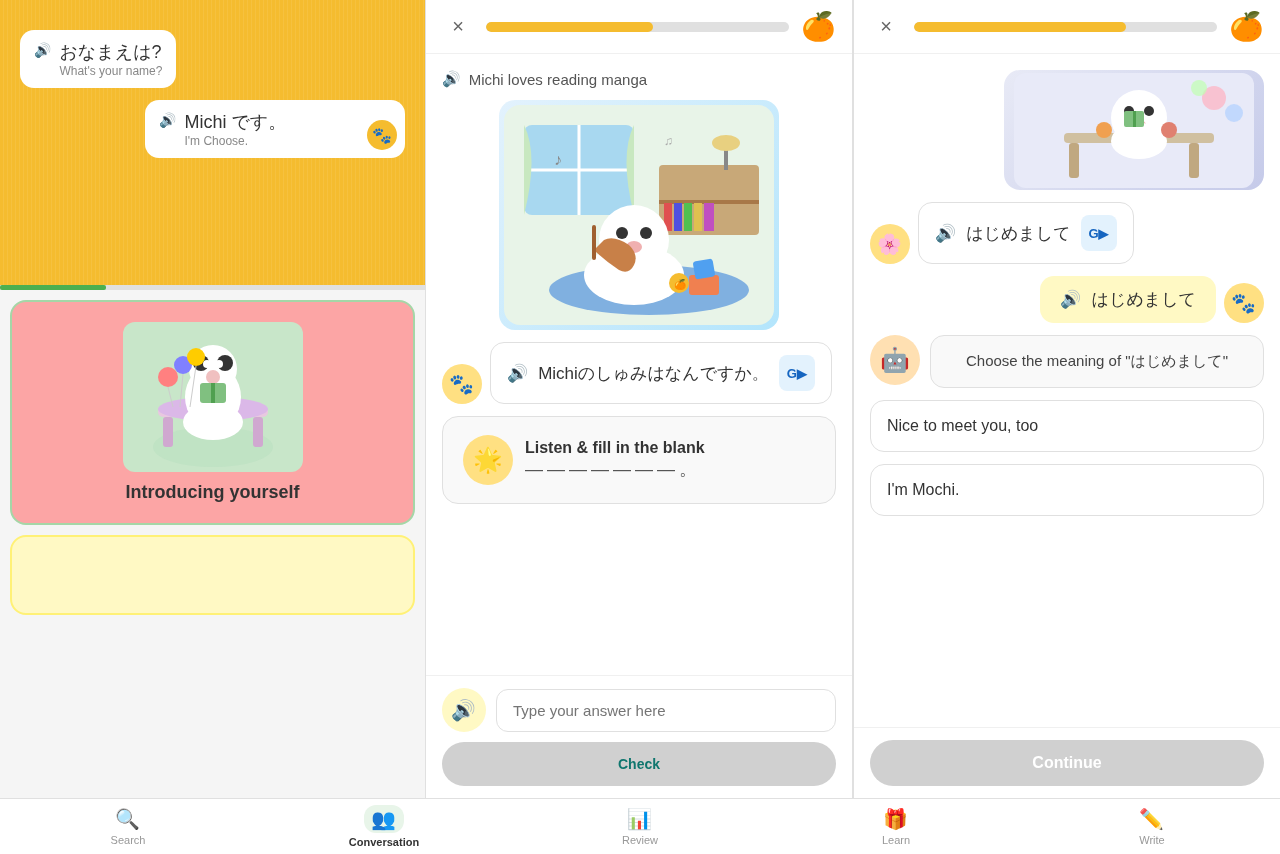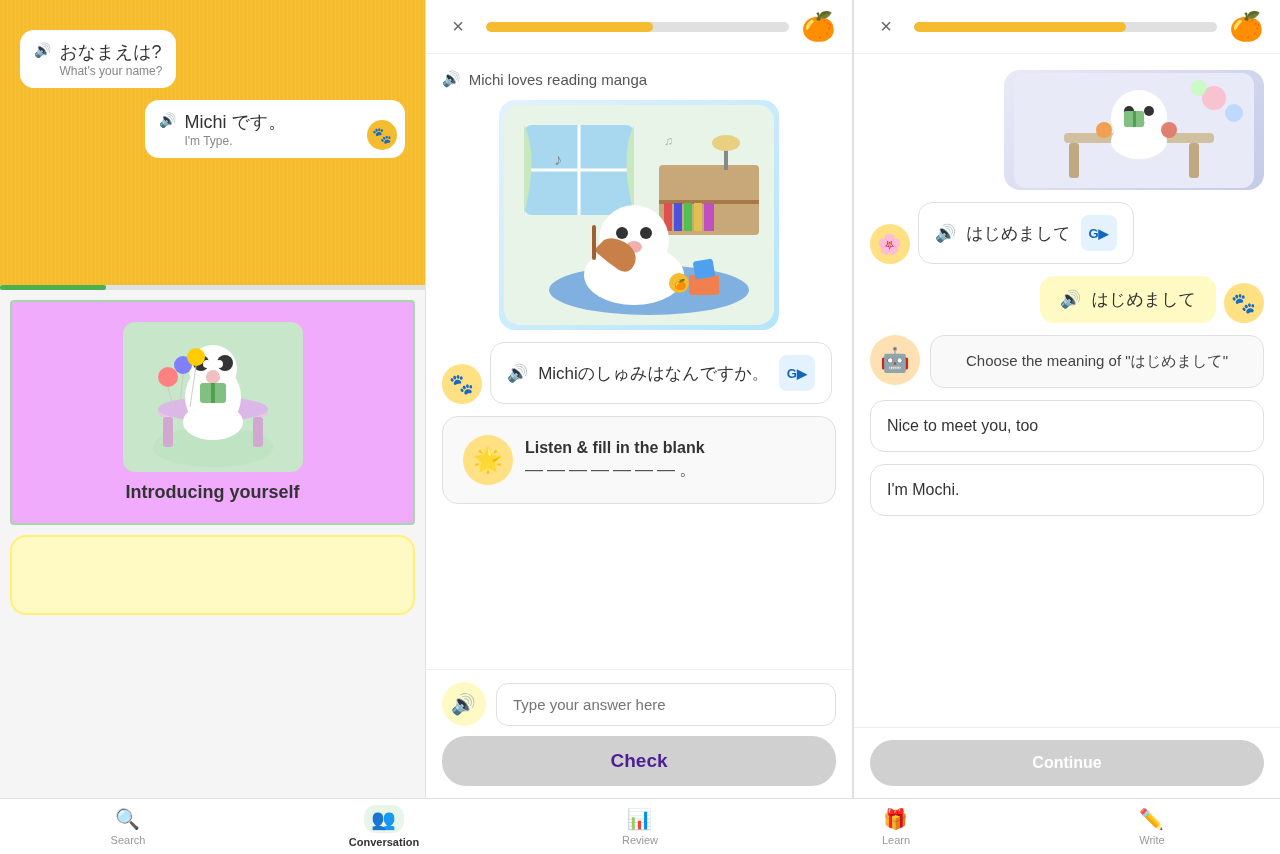--- a/index.html
+++ b/index.html
@@ -114,23 +114,23 @@
     .left-cards {
       flex: 1;
       overflow-y: auto;
       padding: 10px;
       display: flex;
       flex-direction: column;
       gap: 10px;
     }
 
     .lesson-card {
-      background: #f0abfc;
+      background: #fca5a5;
       border: 2px solid #A5D6A7;
-      border-radius: 4px;
+      border-radius: 16px;
       padding: 20px;
       display: flex;
       flex-direction: column;
       align-items: center;
       text-align: center;
       gap: 10px;
     }
 
     .lesson-card-img {
       width: 180px;
@@ -347,25 +347,25 @@
       padding: 12px 16px;
       font-size: 15px;
       color: #a21caf;
       outline: none;
       background: white;
     }
 
     .check-btn {
       width: 100%;
       background: #d0d0d0;
-      color: #4c1d95;
+      color: #0f766e;
       border: none;
       border-radius: 24px;
       padding: 14px;
-      font-size: 19px;
+      font-size: 14px;
       font-weight: 600;
       cursor: pointer;
     }
 
     
     .right-panel {
       flex: 1;
       background: white;
       display: flex;
       flex-direction: column;
@@ -553,21 +553,21 @@
           <div class="chat-bubble-text">おなまえは?</div>
           <div class="chat-bubble-sub">What's your name?</div>
         </div>
       </div>
 
       
       <div class="chat-bubble right">
         <span class="speaker-icon">🔊</span>
         <div>
           <div class="chat-bubble-text">Michi です。</div>
-          <div class="chat-bubble-sub">I'm Type.</div>
+          <div class="chat-bubble-sub">I'm Choose.</div>
         </div>
         <div class="mascot-small">🐾</div>
       </div>
     </div>
 
     <div class="progress-bar-left">
       <div class="progress-bar-fill"></div>
     </div>
 
     <div class="left-cards">

